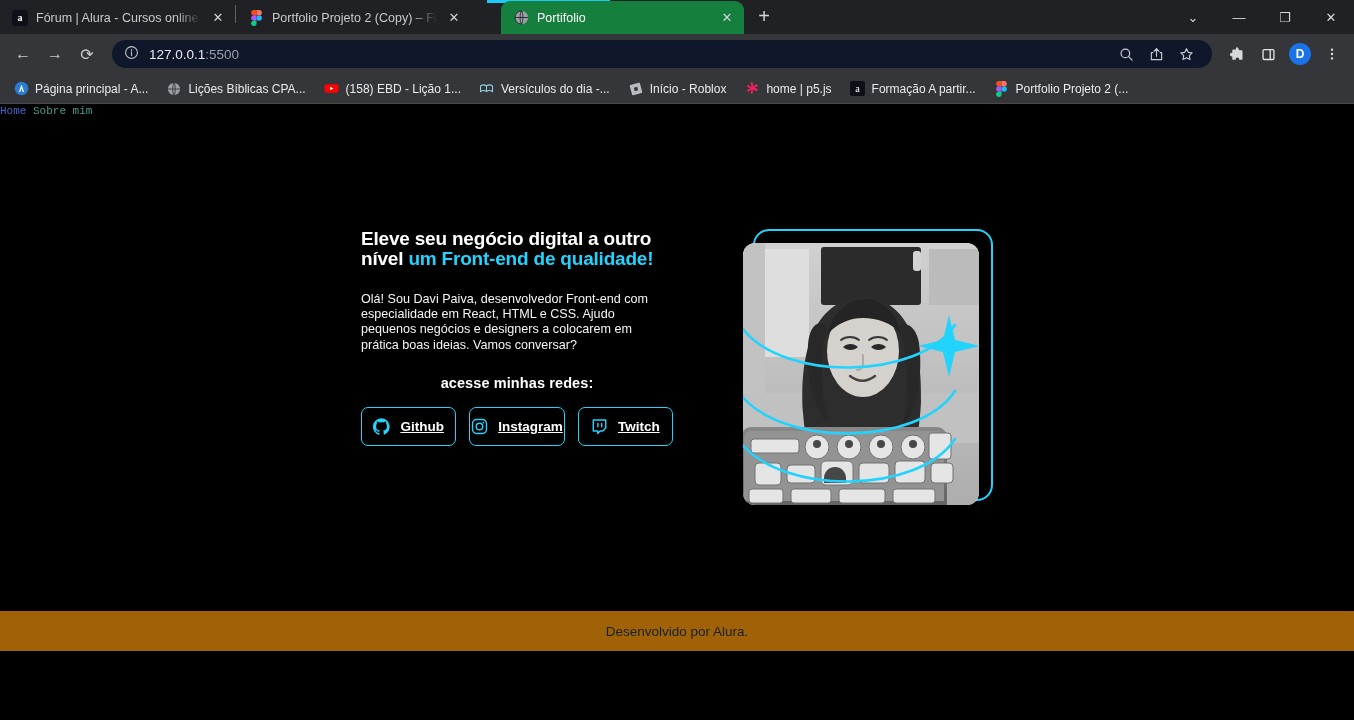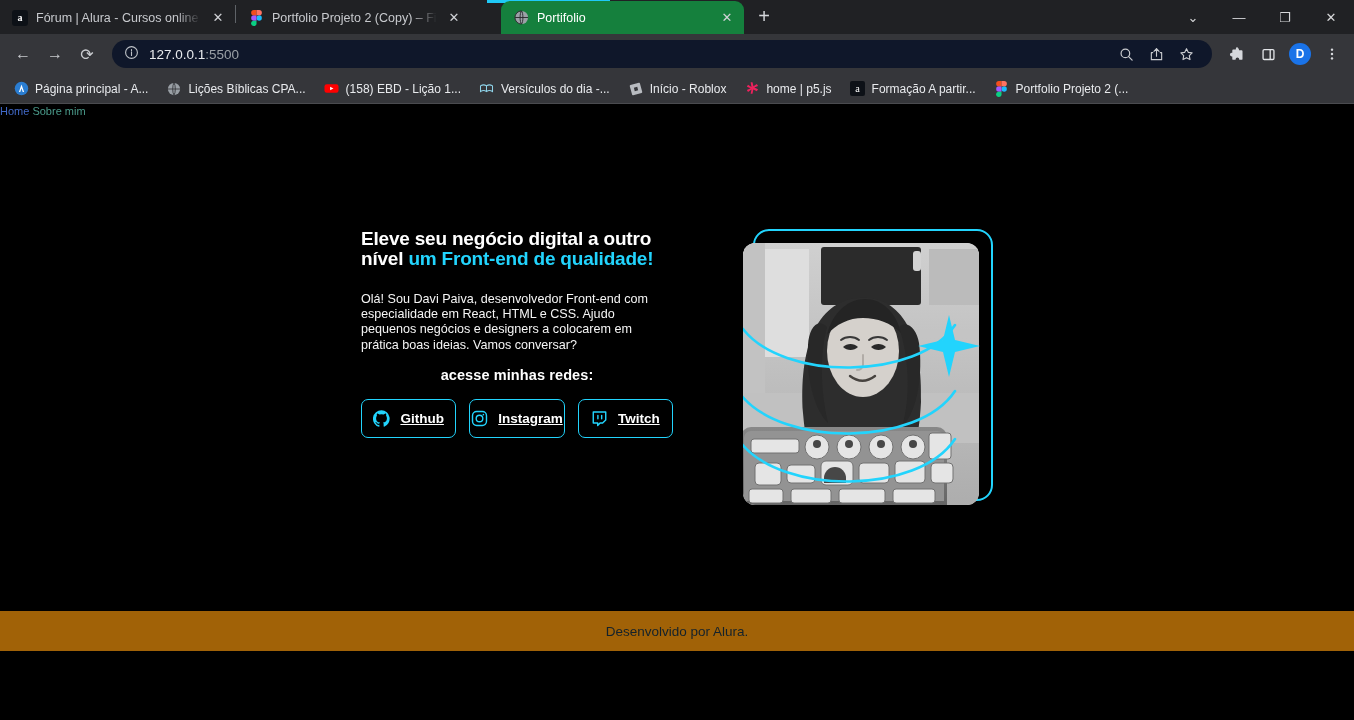--- a/index.html
+++ b/index.html
@@ -94,42 +94,42 @@
   }
   .bm { display: flex; align-items: center; gap: 6px; padding: 3px 7px; border-radius: 4px;
         font-size: 12px; color: #e8eaed; white-space: nowrap; }
   .bm .bmicon { width: 16px; height: 16px; flex: 0 0 16px; display: flex;
                 align-items: center; justify-content: center; }
 
   
   .viewport { flex: 1 1 auto; background: #000; position: relative; overflow: hidden; }
 
   .sitenav {
-    font-family: Liberation Sans, sans-serif; font-size: 11px;
+    font-family: Liberation Mono, monospace; font-size: 11px;
     padding: 1px 0 0 0; line-height: 13px;
   }
   .sitenav a { text-decoration: none; }
   .nav-home { color: #4169c8; }
   .nav-sobre { color: #4a9a8a; }
 
   .hero {
     display: flex; justify-content: center; align-items: flex-start;
     gap: 70px; padding-top: 111px;
   }
   .hero-left { width: 312px; }
 
   .hero-title {
     font-size: 19px; font-weight: bold; line-height: 1.07;
     color: #fff; letter-spacing: -0.2px; margin-bottom: 22px;
   }
   .hero-title .accent { color: #22d4fd; }
 
   .hero-desc {
     font-size: 12.6px; line-height: 1.22; color: #f5f5f5;
-    width: 310px; margin-bottom: 14px;
+    width: 310px; margin-bottom: 22px;
   }
 
   .redes-label {
     font-size: 14.5px; font-weight: bold; color: #fff;
     text-align: center; margin-bottom: 16px; letter-spacing: 0.1px;
   }
 
   .social-list { display: flex; gap: 13px; align-items: center; }
   .social-btn {
     width: 192px; height: 39px; border: 1.5px solid #22d4fd; border-radius: 7px;

